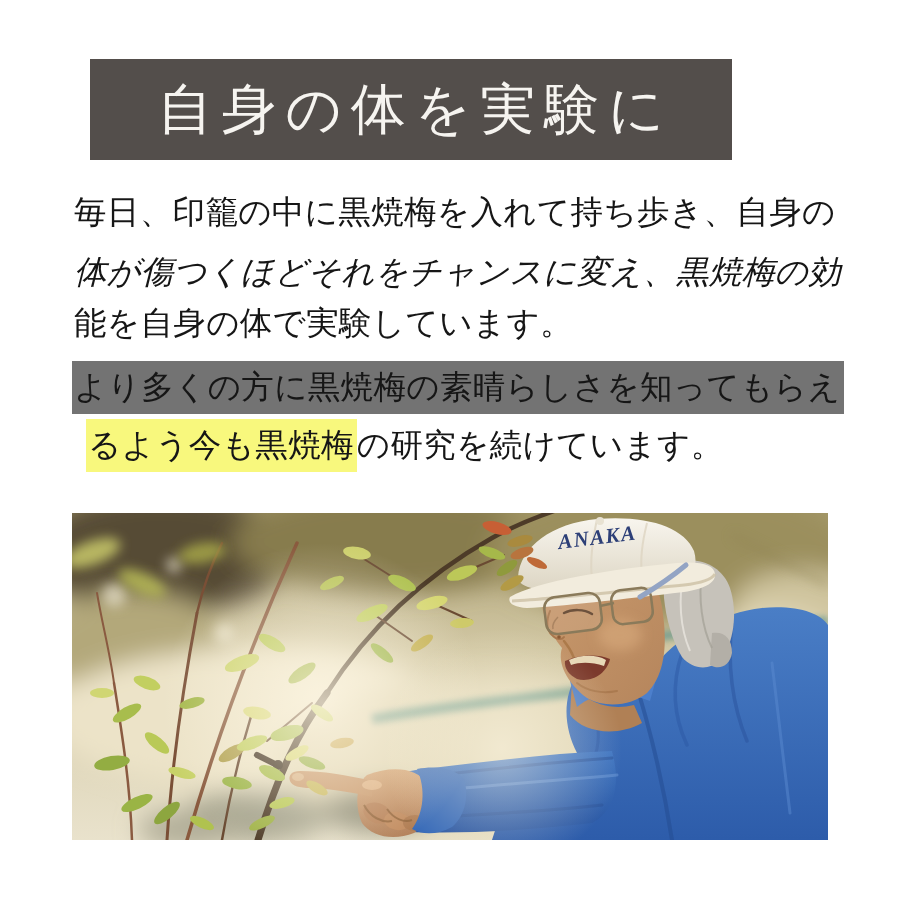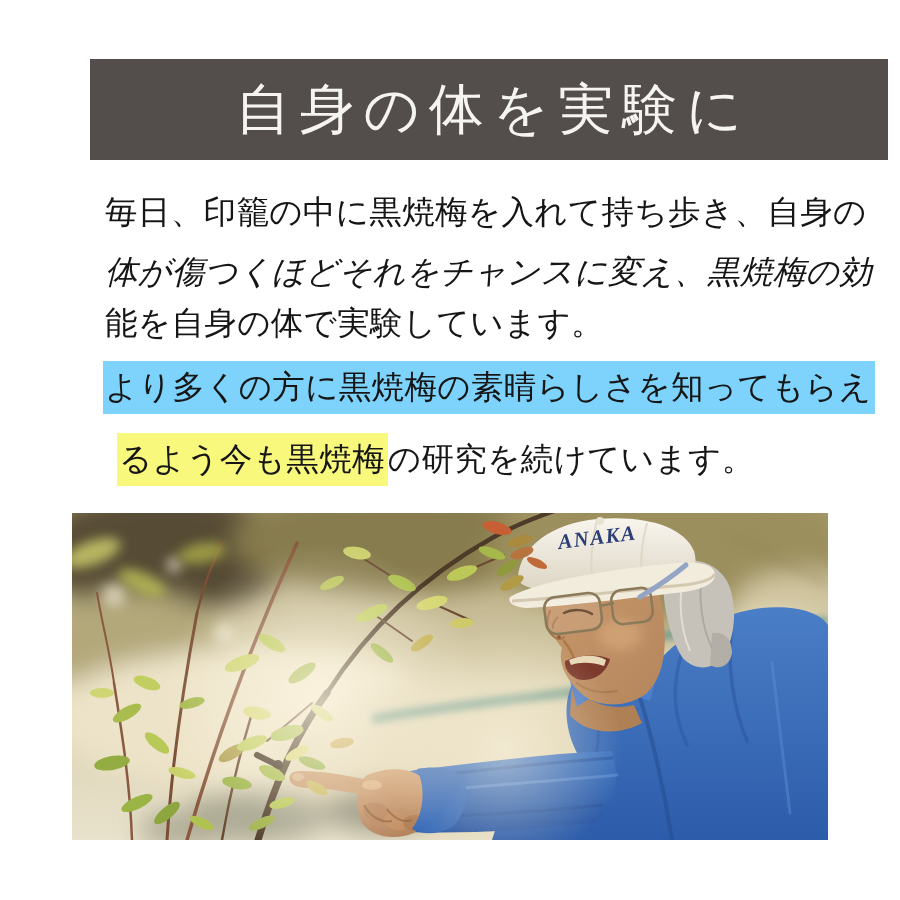--- a/index.html
+++ b/index.html
@@ -1,43 +1,43 @@
 <!DOCTYPE html>
 <html><head>
 <meta charset="utf-8">
 <style>
   html,body{margin:0;padding:0;background:#ffffff;}
   #page{position:relative;width:900px;height:900px;background:#ffffff;overflow:hidden;
         font-family:"Liberation Serif","DejaVu Serif",serif;}
-  .banner{position:absolute;left:90px;top:59px;width:798px;height:101px;
+  .banner{position:absolute;left:90px;top:59px;width:642px;height:101px;
           display:flex;align-items:center;justify-content:center;}
   .banner-title{font-size:55px;letter-spacing:9px;text-indent:9px;font-weight:500;white-space:nowrap;}
   .tline{position:absolute;left:74px;font-size:32.5px;line-height:46px;color:#161616;
-         letter-spacing:0.35px;white-space:nowrap;margin-left:31px;}
+         letter-spacing:0.35px;white-space:nowrap;}
   .tline-hl{left:72px;}
   .hl{padding:8px 3px 9px 2px;}
   .photo{position:absolute;left:72px;top:513px;width:756px;height:327px;}
 </style>
 </head>
 <body>
 
 <div id="page">
 
   <div class="banner" style="background:#534e4b;">
     <div class="banner-title" style="color:#f6f4f0;">自身の体を実験に</div>
   </div>
 
   <div class="tline" style="top:189px;">毎日、印籠の中に黒焼梅を入れて持ち歩き、自身の</div>
   <div class="tline" style="top:249px;font-style:italic;">体が傷つくほどそれをチャンスに変え、黒焼梅の効</div>
   <div class="tline" style="top:300px;">能を自身の体で実験しています。</div>
 
   <div class="tline tline-hl" style="top:364px;">
-    <span class="hl" style="background:#7dd3fc;">より多くの方に黒焼梅の素晴らしさを知ってもらえ</span>
+    <span class="hl" style="background:#737373;">より多くの方に黒焼梅の素晴らしさを知ってもらえ</span>
   </div>
-  <div class="tline tline-hl" style="top:436px;padding-left:14px;">
+  <div class="tline tline-hl" style="top:422px;padding-left:14px;">
     <span class="hl" style="background:#f8f87d;">るよう今も黒焼梅</span><span>の研究を続けています。</span>
   </div>
 
   <svg class="photo" viewBox="0 0 756 327" xmlns="http://www.w3.org/2000/svg">
     <defs>
       <linearGradient id="bgGrad" x1="0" y1="0" x2="0" y2="1">
         <stop offset="0" stop-color="#a89c70"></stop>
         <stop offset="0.45" stop-color="#d5cba8"></stop>
         <stop offset="1" stop-color="#e9e2cc"></stop>
       </linearGradient>

